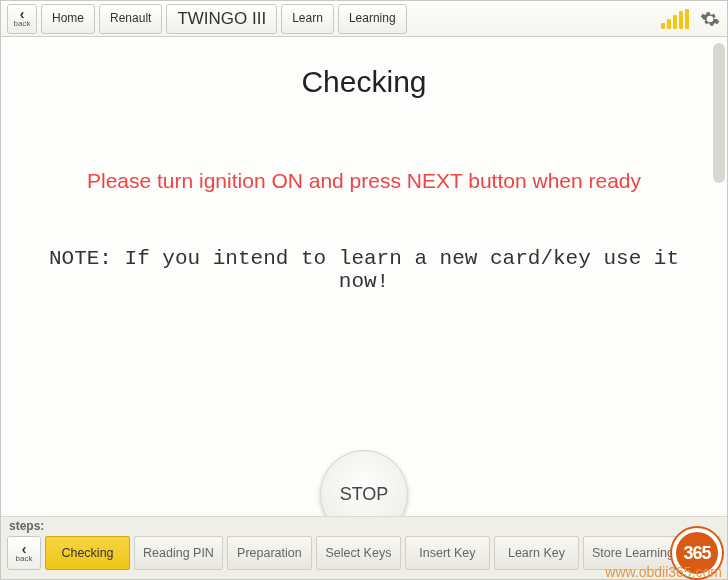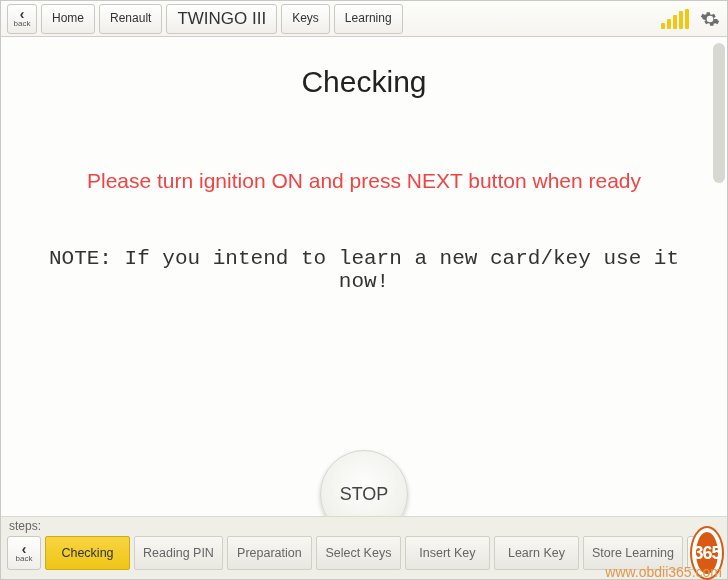--- a/index.html
+++ b/index.html
@@ -151,20 +151,21 @@
     top: 0; height: 140px;
     background: #d8d8d2;
     border-radius: 6px;
   }
   
   .steps-label {
     font-size: 12px; color: #666;
     padding: 2px 16px 0 8px;
     border-top: 1px solid #d9d8d1;
     background: #efeee7;
+    font-weight: bold;
   }
   .steps {
     height: 46px;
     background: #efeee7;
     border-top: 0;
     display: flex;
     align-items: center;
     padding: 0 6px 6px 6px;
     gap: 4px;
   }
@@ -197,21 +198,21 @@
   }
   .fwd-btn .chev { font-size: 14px; line-height: 10px; font-weight: bold; color:#333;}
   
   .watermark {
     position: absolute;
     right: 6px; bottom: 2px;
     pointer-events: none;
     display: flex; align-items: center; gap: 4px;
   }
   .wm-badge {
-    width: 30px; height: 50px; border-radius: 50%;
+    width: 50px; height: 50px; border-radius: 50%;
     background: #d95a13;
     border: 4px solid #ffffff;
     box-shadow: 0 0 0 2px #d95a13;
     display: flex; align-items: center; justify-content: center;
     color: #fff; font-weight: bold; font-size: 18px;
     letter-spacing: -1px;
   }
   .wm-badge .d { color: #fff; }
   .wm-text {
     position: absolute;
@@ -229,21 +230,21 @@
   <div class="toolbar">
     <div class="back-btn">
       <span class="chev">‹</span>
       <span>back</span>
     </div>
     <div class="crumb">Home</div>
     <div class="crumb">Renault</div>
     <div class="crumb two-line">
         <span>TWINGO III</span>
       </div>
-    <div class="crumb">Keys</div>
+    <div class="crumb">Learn</div>
     <div class="crumb">Learning</div>
     <div class="spacer"></div>
     <div class="signal">
       <div class="bar" style="height:6px"></div>
       <div class="bar" style="height:10px"></div>
       <div class="bar" style="height:14px"></div>
       <div class="bar" style="height:18px"></div>
       <div class="bar" style="height:20px"></div>
     </div>
     <div class="gear">

